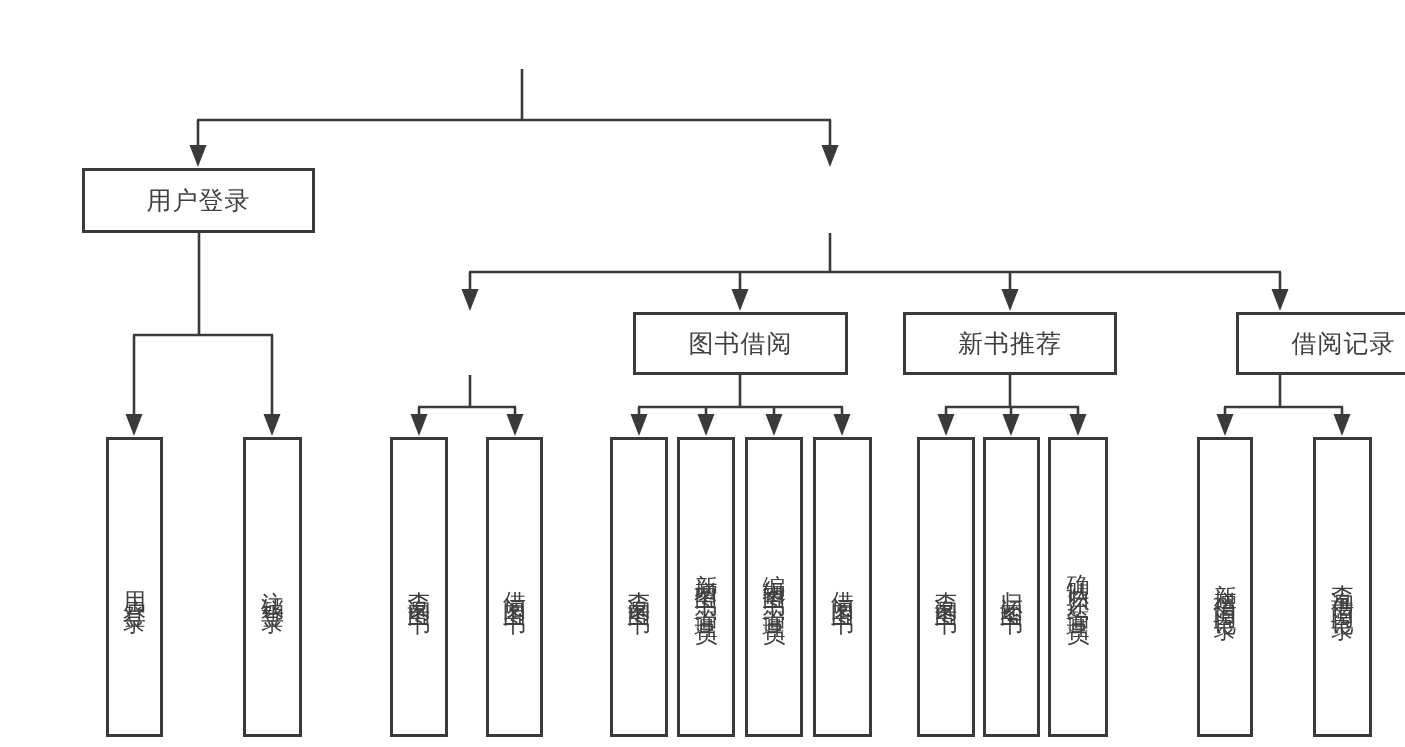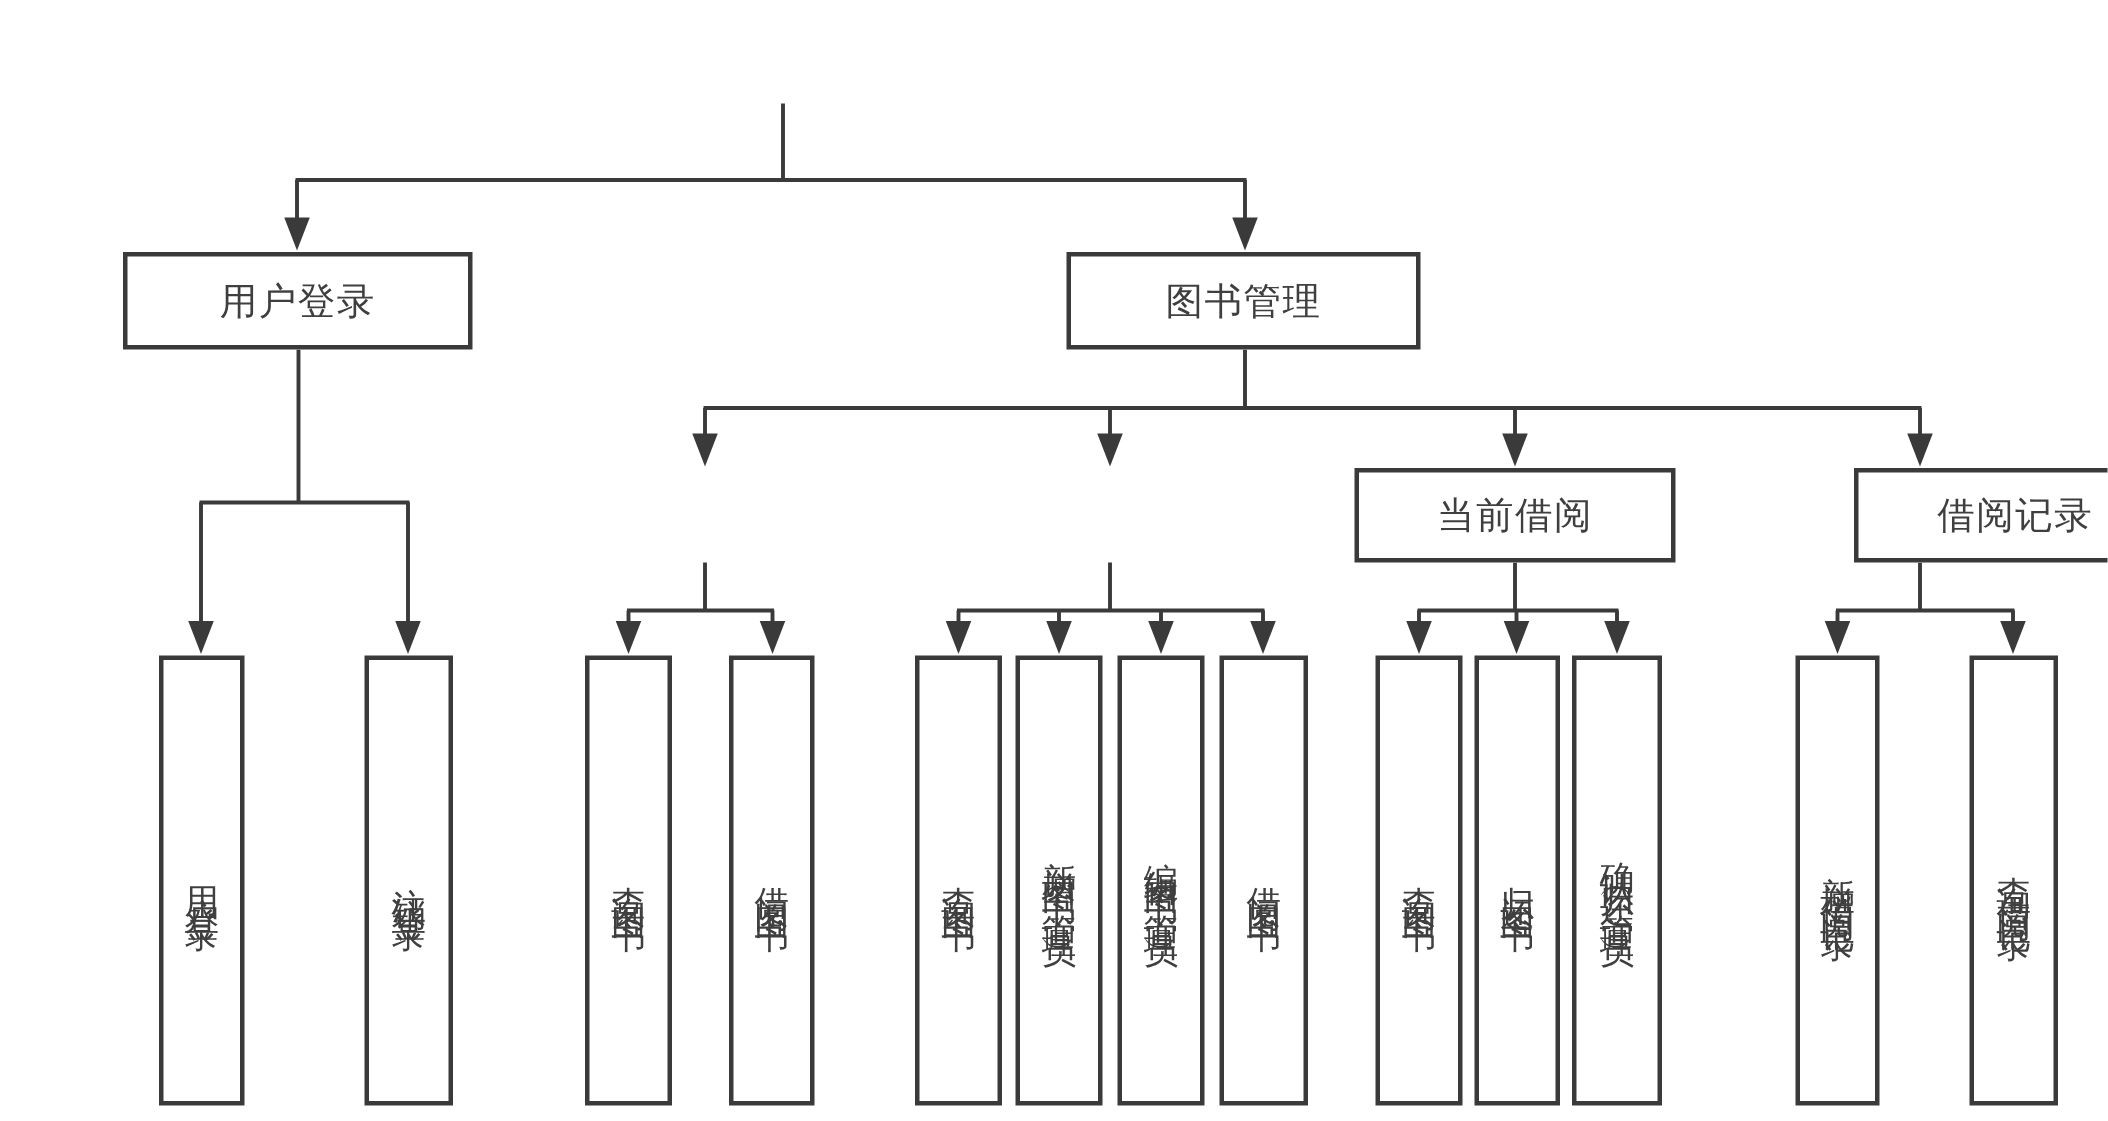--- a/index.html
+++ b/index.html
@@ -94,23 +94,23 @@
       <polygon points="842,436 833.5,414 850.5,414" fill="#3a3a3a"></polygon>
       <polygon points="946,436 937.5,414 954.5,414" fill="#3a3a3a"></polygon>
       <polygon points="1011,436 1002.5,414 1019.5,414" fill="#3a3a3a"></polygon>
       <polygon points="1078,436 1069.5,414 1086.5,414" fill="#3a3a3a"></polygon>
       <polygon points="1225,436 1216.5,414 1233.5,414" fill="#3a3a3a"></polygon>
       <polygon points="1342,436 1333.5,414 1350.5,414" fill="#3a3a3a"></polygon>
     </svg>
 
 
   <div class="hbox" style="left:82px;top:168px;width:233px;height:65px;">用户登录</div>
-  <div class="hbox" style="left:711px;top:168px;width:236px;height:65px;">图书管理</div>
 
-  <div class="hbox" style="left:903px;top:312px;width:214px;height:63px;">当前借阅</div>
+  <div class="hbox" style="left:633px;top:312px;width:215px;height:63px;">图书借阅</div>
+  <div class="hbox" style="left:903px;top:312px;width:214px;height:63px;">新书推荐</div>
   <div class="hbox" style="left:1236px;top:312px;width:215px;height:63px;">借阅记录</div>
 
   <div class="vbox" style="left:106px;top:437px;width:57px;height:300px;">
     <span class="vtext">用户登录</span>
   </div>
   <div class="vbox" style="left:243px;top:437px;width:59px;height:300px;">
     <span class="vtext">注销登录</span>
   </div>
 
   <div class="vbox" style="left:390px;top:437px;width:58px;height:300px;">

